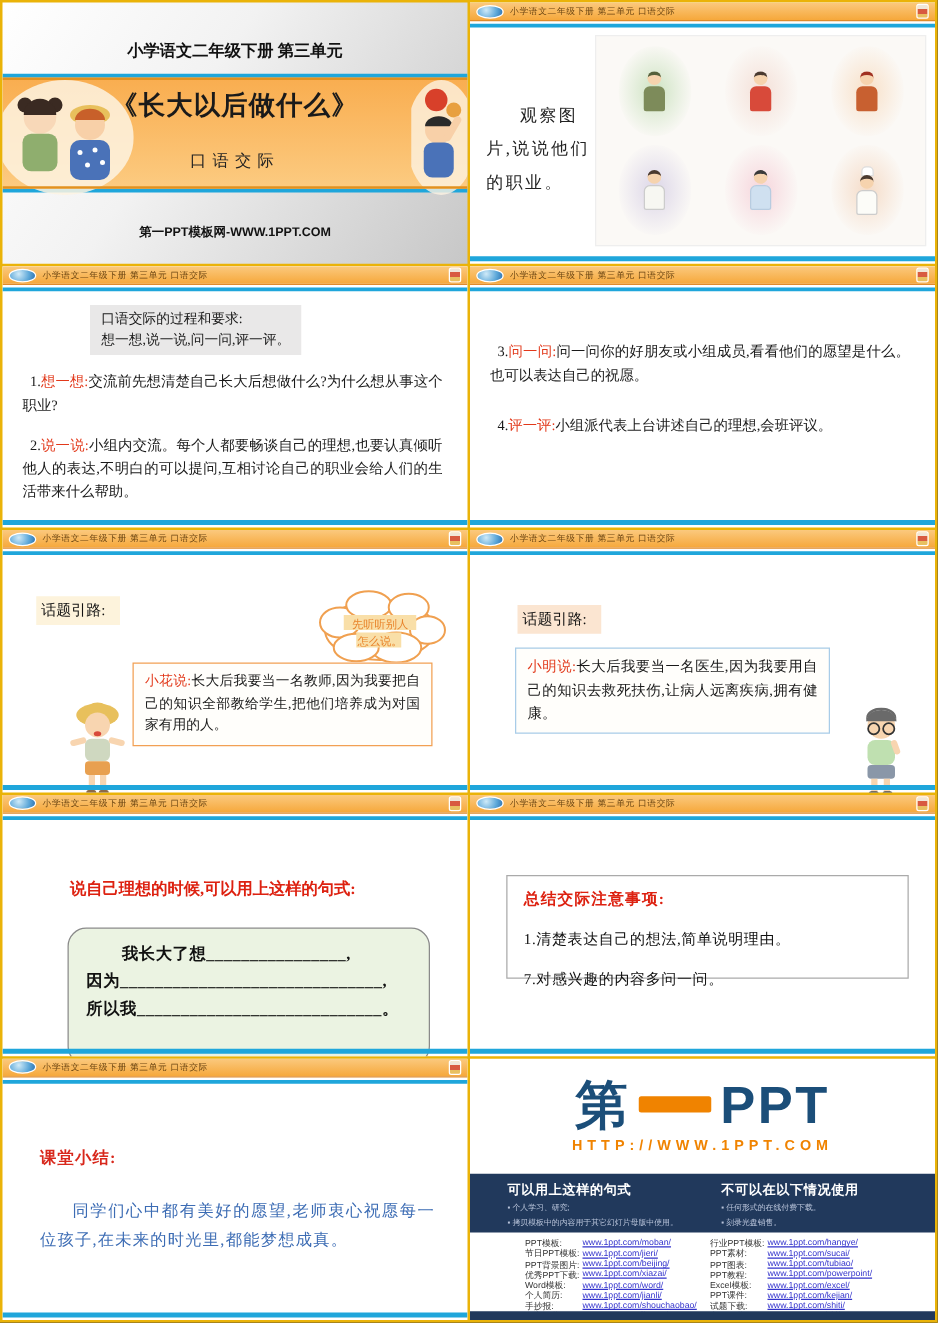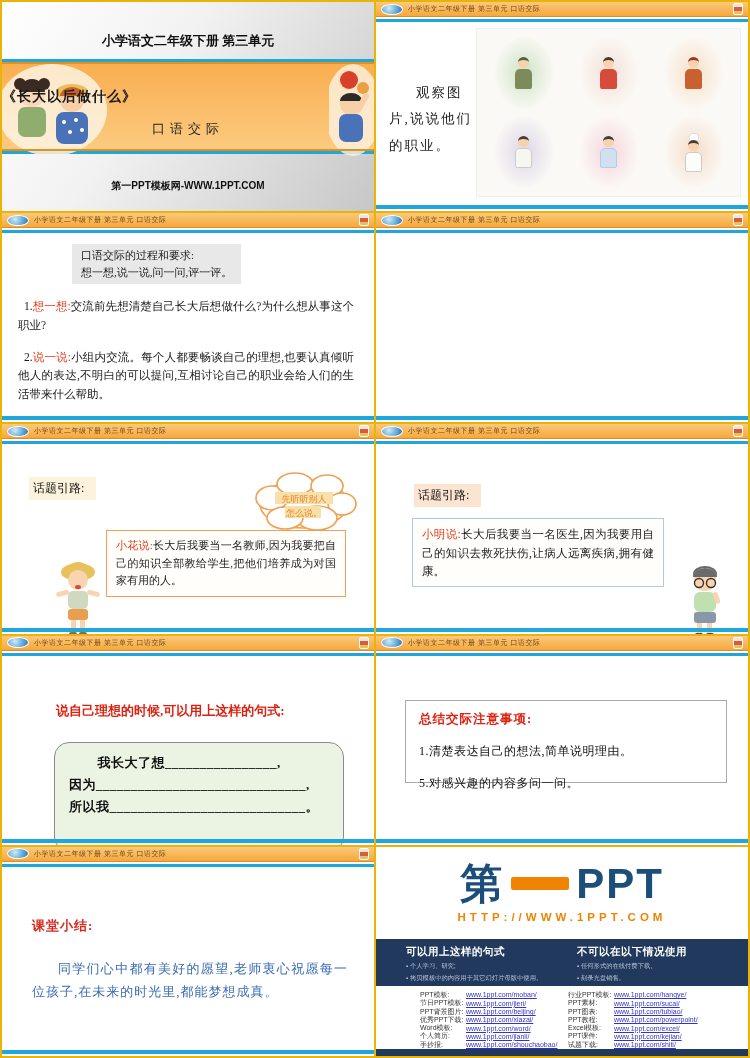--- a/index.html
+++ b/index.html
@@ -27,22 +27,22 @@
   
   .s1 { background:linear-gradient(125deg,#ffffff 0%,#f2f2f2 40%,#c7c7c7 100%); }
   .s1-course { position:absolute; top:30px; width:100%; text-align:center;
                font-size:13px; font-weight:bold; color:#111; }
   .s1-band { position:absolute; top:57px; height:95px; left:0; right:0;
              background:linear-gradient(#f9ad4f,#fccb81);
              border-top:3px solid #1fa6db; border-bottom:3px solid #1fa6db;
              box-shadow:inset 0 2px 0 #e0essa1e; }
   .s1-band::before, .s1-band::after { content:""; position:absolute; left:0; right:0; height:2px; background:#e2911f; }
   .s1-band::before { top:0; } .s1-band::after { bottom:0; }
-  .s1-title { position:absolute; top:26px; width:100%; 
-              font-size:14px; font-weight:bold; color:#1a1a1a; letter-spacing:1px; }
+  .s1-title { position:absolute; top:8px; width:100%; text-align:center;
+              font-size:21px; font-weight:bold; color:#1a1a1a; letter-spacing:1px; }
   .s1-sub   { position:absolute; top:58px; width:100%; text-align:center;
               font-size:13px; color:#222; letter-spacing:5px; }
   .s1-art { position:absolute; top:0; bottom:0; }
   .s1-footer { position:absolute; bottom:18px; width:100%; text-align:center;
                font-size:10px; font-weight:bold; color:#111; }
 
   
   .s2-text { position:absolute; left:13px; top:58px; width:84px;
              font-size:13.5px; line-height:1.95; letter-spacing:2px; text-indent:2em; color:#222; }
   .s2-photo { position:absolute; left:100px; top:6px; right:7px; bottom:8px;
@@ -239,20 +239,24 @@
     <div class="cbot"></div>
   </div>
 
   <div class="slide s4">
     <div class="chead">
       <div class="hlogo"></div>
       <div class="htext">小学语文二年级下册 第三单元 口语交际</div>
       <div class="hicon"></div>
     </div>
     <div class="crule"></div>
+    <div class="cbody kai">
+      <div class="s34-item"><span>3.</span><span class="red">问一问:</span><span>问一问你的好朋友或小组成员,看看他们的愿望是什么。也可以表达自己的祝愿。</span></div>
+      <div class="s34-item"><span>4.</span><span class="red">评一评:</span><span>小组派代表上台讲述自己的理想,会班评议。</span></div>
+    </div>
     <div class="cbot"></div>
   </div>
 
   <div class="slide s5">
     <div class="chead">
       <div class="hlogo"></div>
       <div class="htext">小学语文二年级下册 第三单元 口语交际</div>
       <div class="hicon"></div>
     </div>
     <div class="crule"></div>
@@ -344,21 +348,21 @@
     <div class="chead">
       <div class="hlogo"></div>
       <div class="htext">小学语文二年级下册 第三单元 口语交际</div>
       <div class="hicon"></div>
     </div>
     <div class="crule"></div>
     <div class="cbody kai">
       <div class="s8-box">
         <div class="s8-title">总结交际注意事项:</div>
         <div class="s8-item">1.清楚表达自己的想法,简单说明理由。</div>
-        <div class="s8-item">5.对感兴趣的内容多问一问。</div>
+        <div class="s8-item">7.对感兴趣的内容多问一问。</div>
       </div>
     </div>
     <div class="cbot"></div>
   </div>
 
   <div class="slide">
     <div class="chead">
       <div class="hlogo"></div>
       <div class="htext">小学语文二年级下册 第三单元 口语交际</div>
       <div class="hicon"></div>

